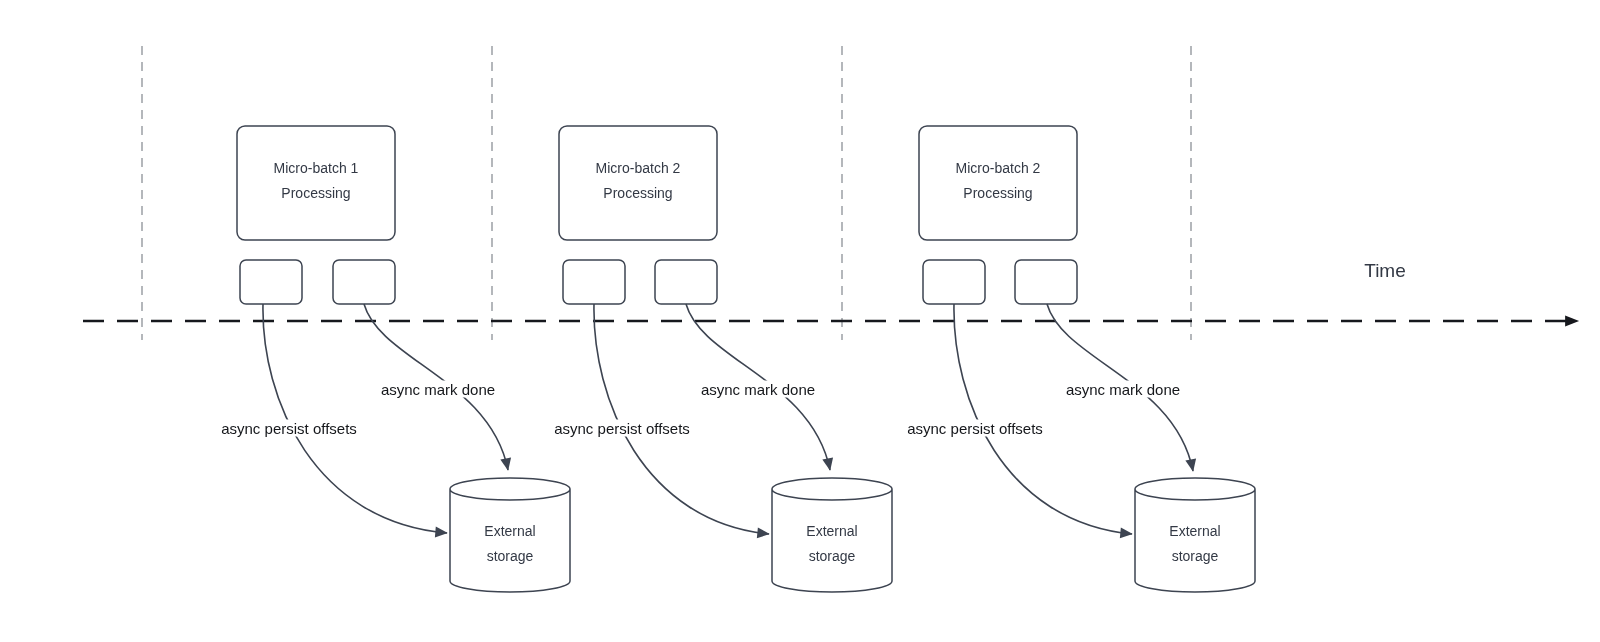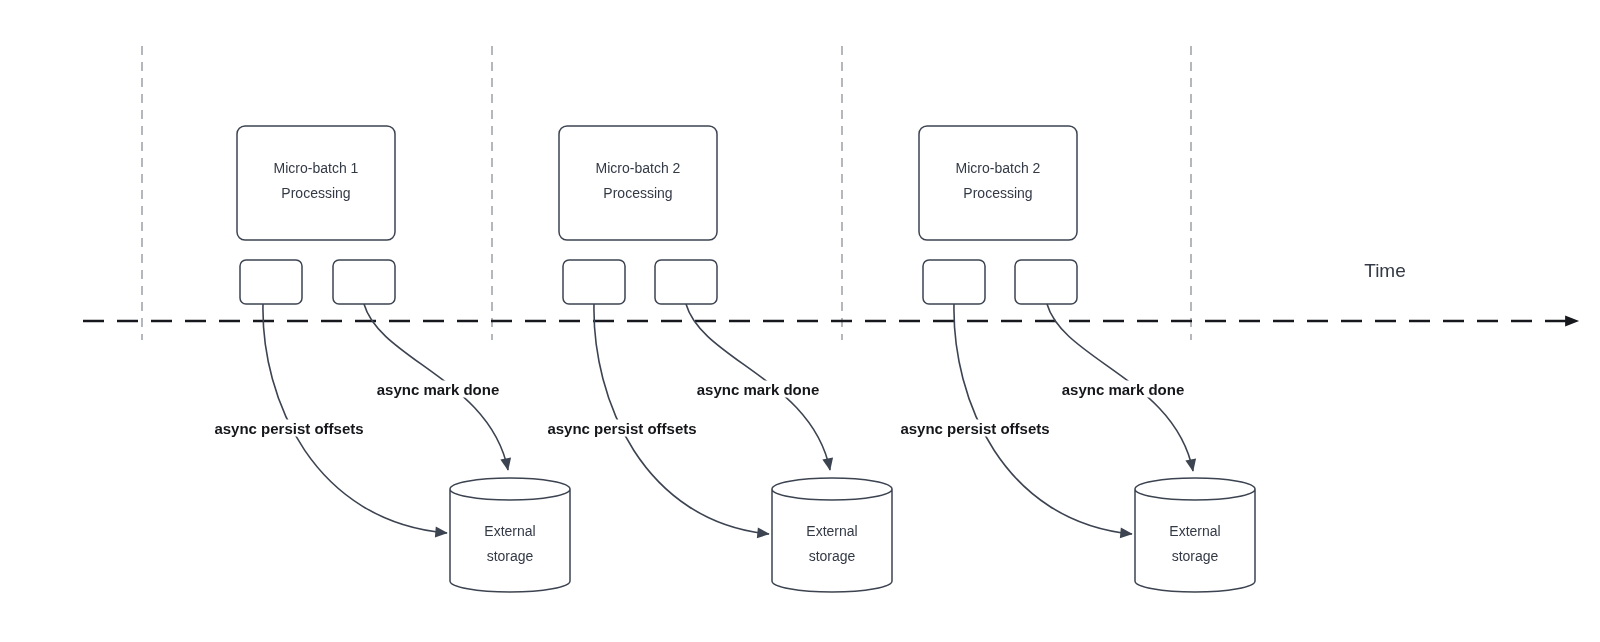--- a/index.html
+++ b/index.html
@@ -10,21 +10,21 @@
 
   .gridline{stroke:var(--gridline,#b4b7bb);stroke-width:2;stroke-dasharray:9 7;fill:none;}
   .timeline{stroke:var(--timeline,#16181d);stroke-width:2.4;stroke-dasharray:21 13;fill:none;}
   .shape{fill:#ffffff;stroke:var(--shape_stroke,#3d4451);stroke-width:1.5;}
   .curve{fill:none;stroke:var(--shape_stroke,#3d4451);stroke-width:1.6;}
   .arrow-fill{fill:var(--shape_stroke,#3d4451);}
   .arrow-axis-fill{fill:var(--timeline,#2c323d);}
 
   .label{position:absolute;transform:translate(-50%,-50%);white-space:nowrap;text-align:right;}
   .node-label{font-size:14px;line-height:25px;color:var(--text_dark,#333945);text-align:center;}
-  .edge-label{font-size:15px;font-weight:bold;color:var(--label_bold,#15171b);
+  .edge-label{font-size:15px;font-weight:normal;color:var(--label_bold,#15171b);
               background:#ffffff;padding:0 3px;}
   .time-label{font-size:19px;color:var(--text_dark,#333945);}
 </style>
 </head>
 <body>
 
 <div class="stage">
 
   <svg class="canvas" width="1600" height="642" viewBox="0 0 1600 642">
     <defs>

